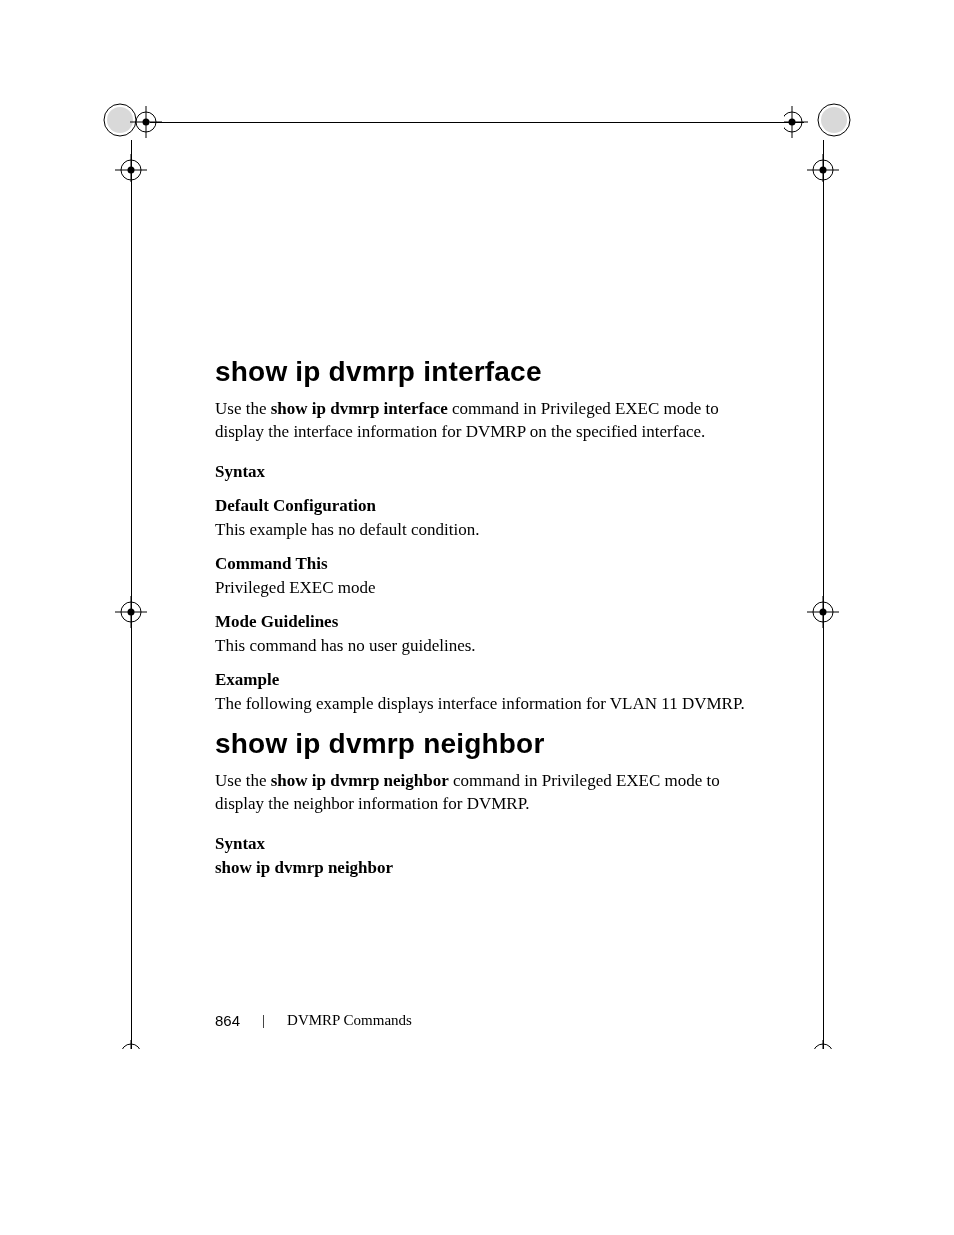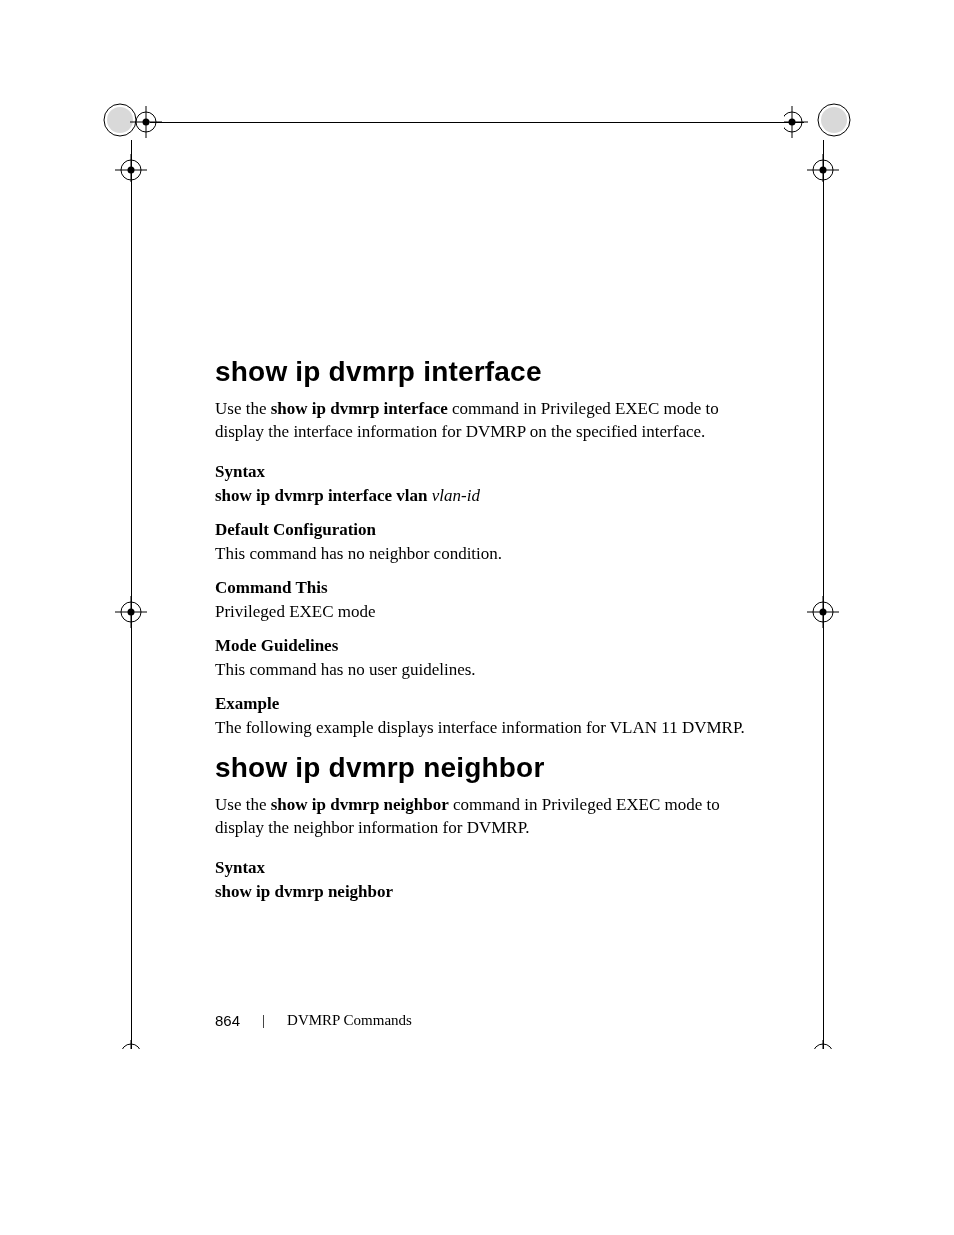--- a/index.html
+++ b/index.html
@@ -146,26 +146,23 @@
   </div>
 
   <div class="content">
 
     <h1 class="h1">show ip dvmrp interface</h1>
     <p class="para">
       <span>Use the </span><span class="bold">show ip dvmrp interface</span><span> command in Privileged EXEC mode to display the interface information for DVMRP on the specified interface.</span>
     </p>
 
     <div class="h2">Syntax</div>
-    <div class="syntax-line">
-      <span class="bold">show ip dvmrp interface vlan </span><span class="ital">vlan-id</span>
-    </div>
 
     <div class="h2">Default Configuration</div>
-    <div class="body-line">This command has no neighbor condition.</div>
+    <div class="body-line">This example has no default condition.</div>
 
     <div class="h2">Command This</div>
     <div class="body-line">Privileged EXEC mode</div>
 
     <div class="h2">Mode Guidelines</div>
     <div class="body-line">This command has no user guidelines.</div>
 
     <div class="h2">Example</div>
     <div class="body-line">The following example displays interface information for VLAN 11 DVMRP.</div>
 

